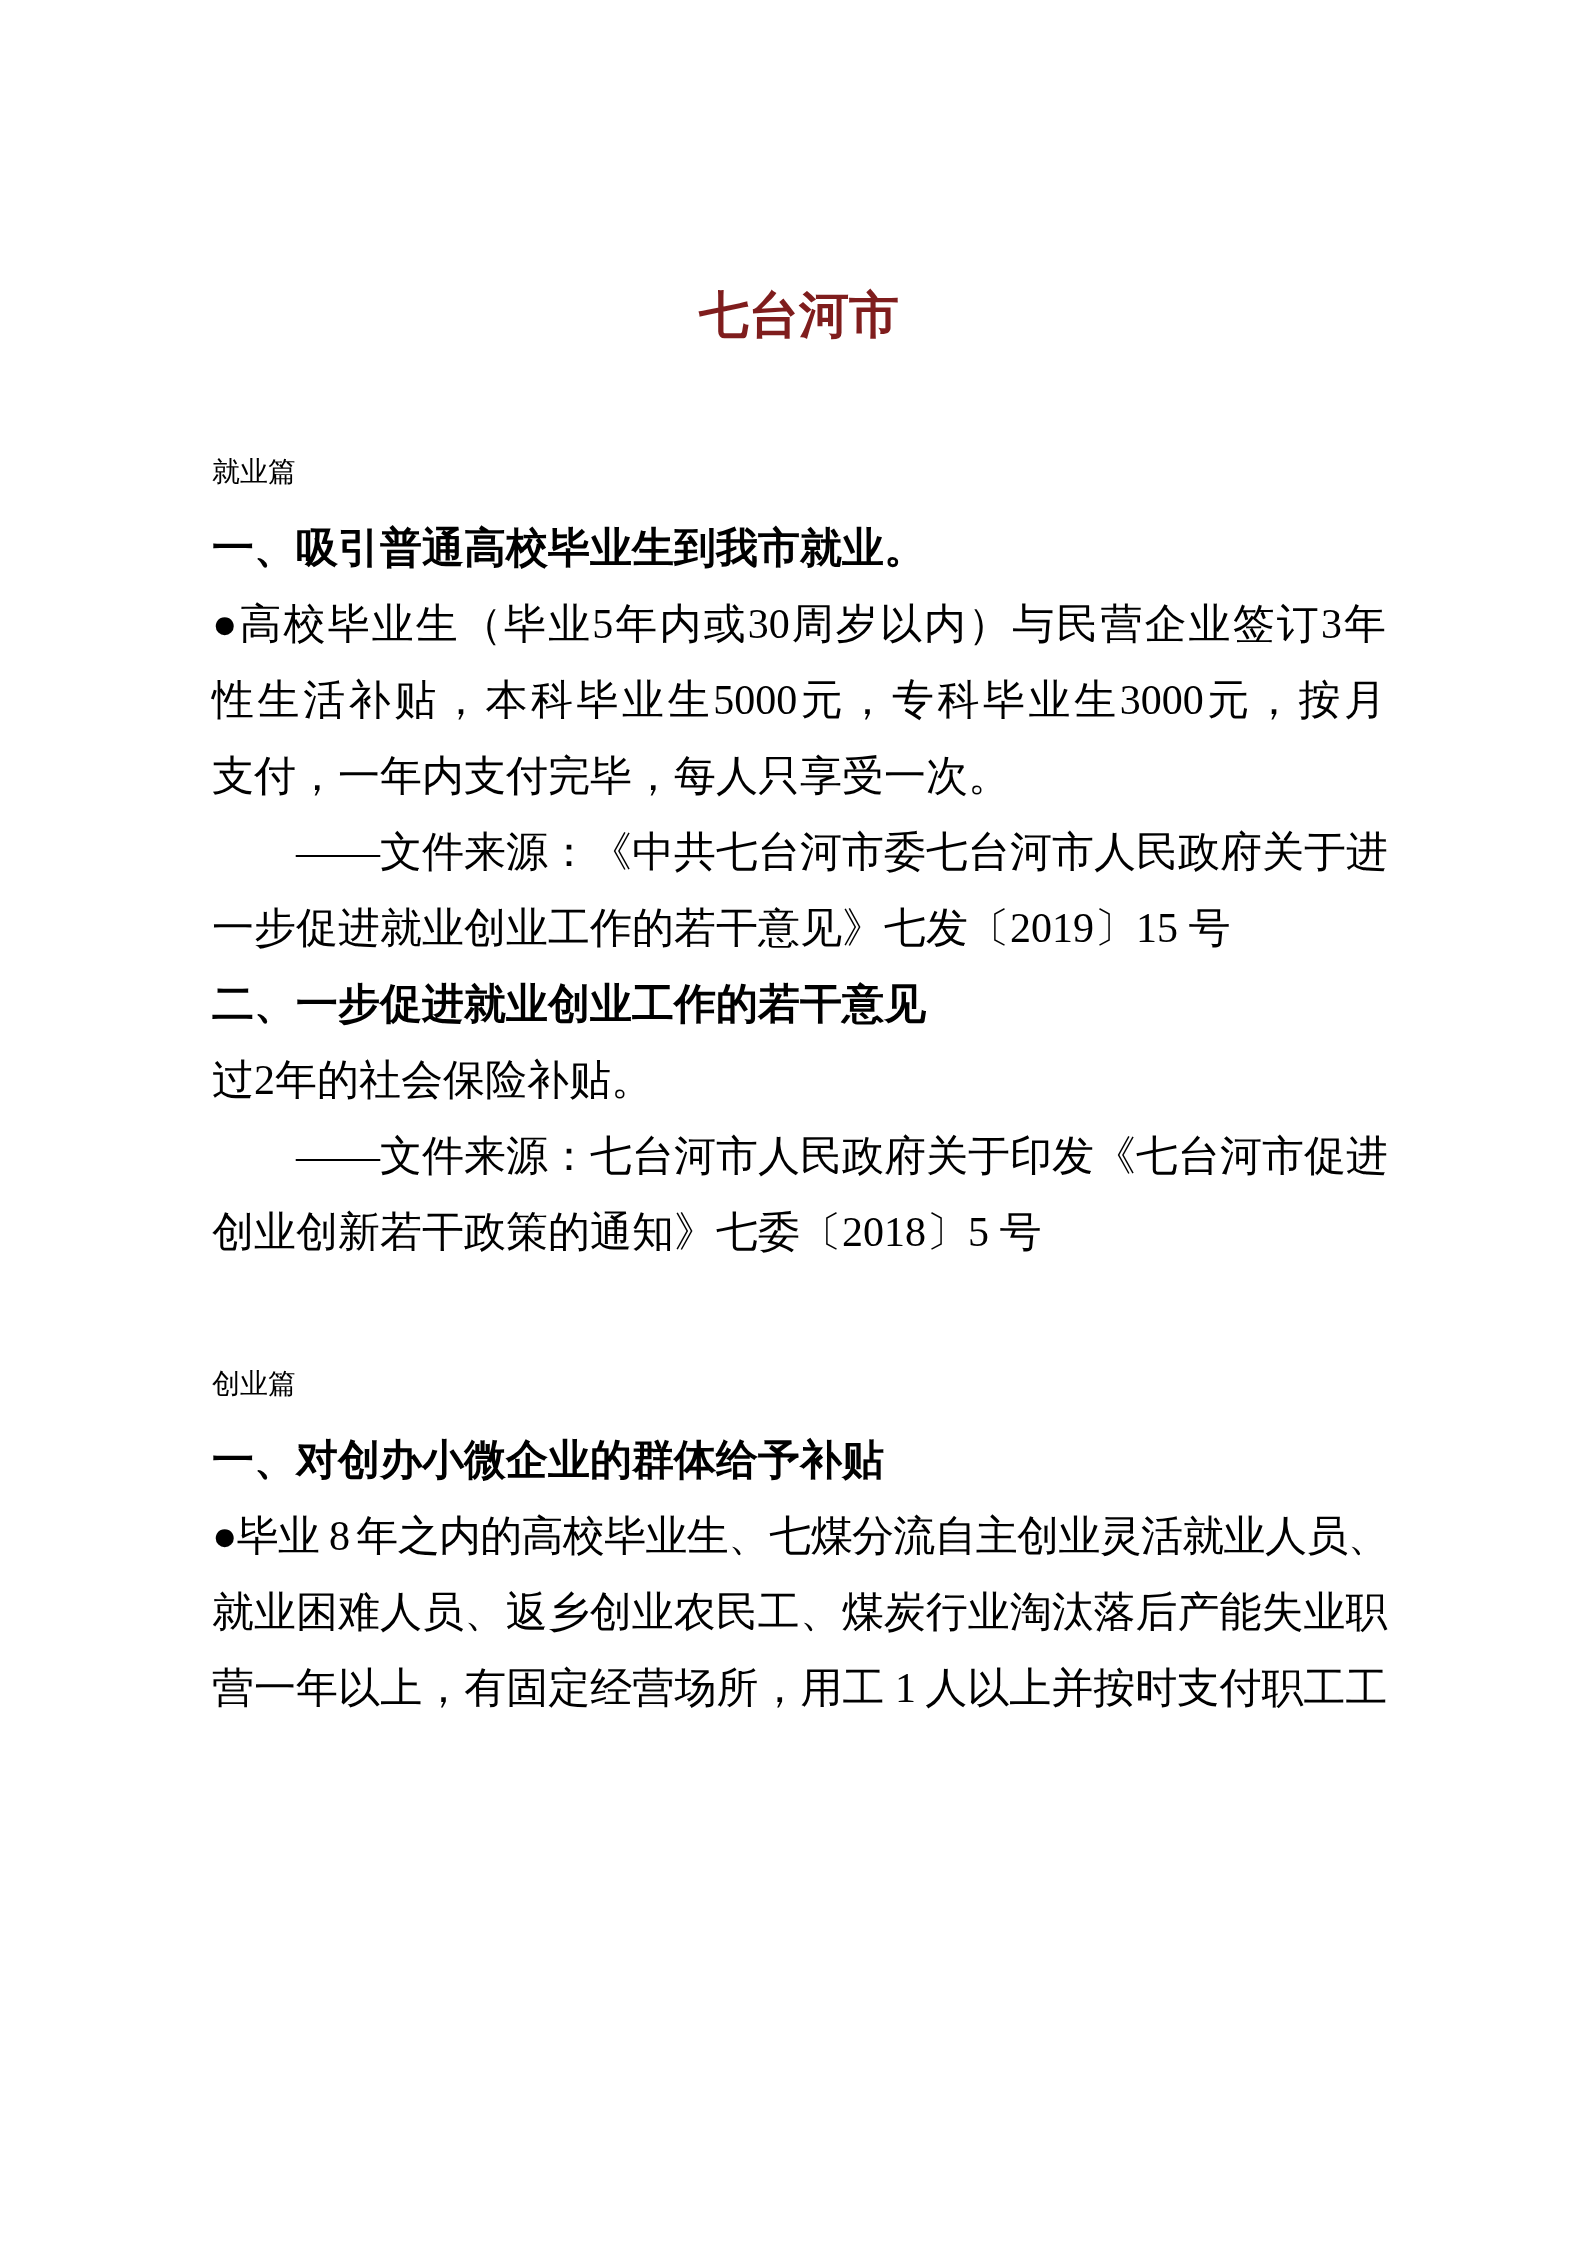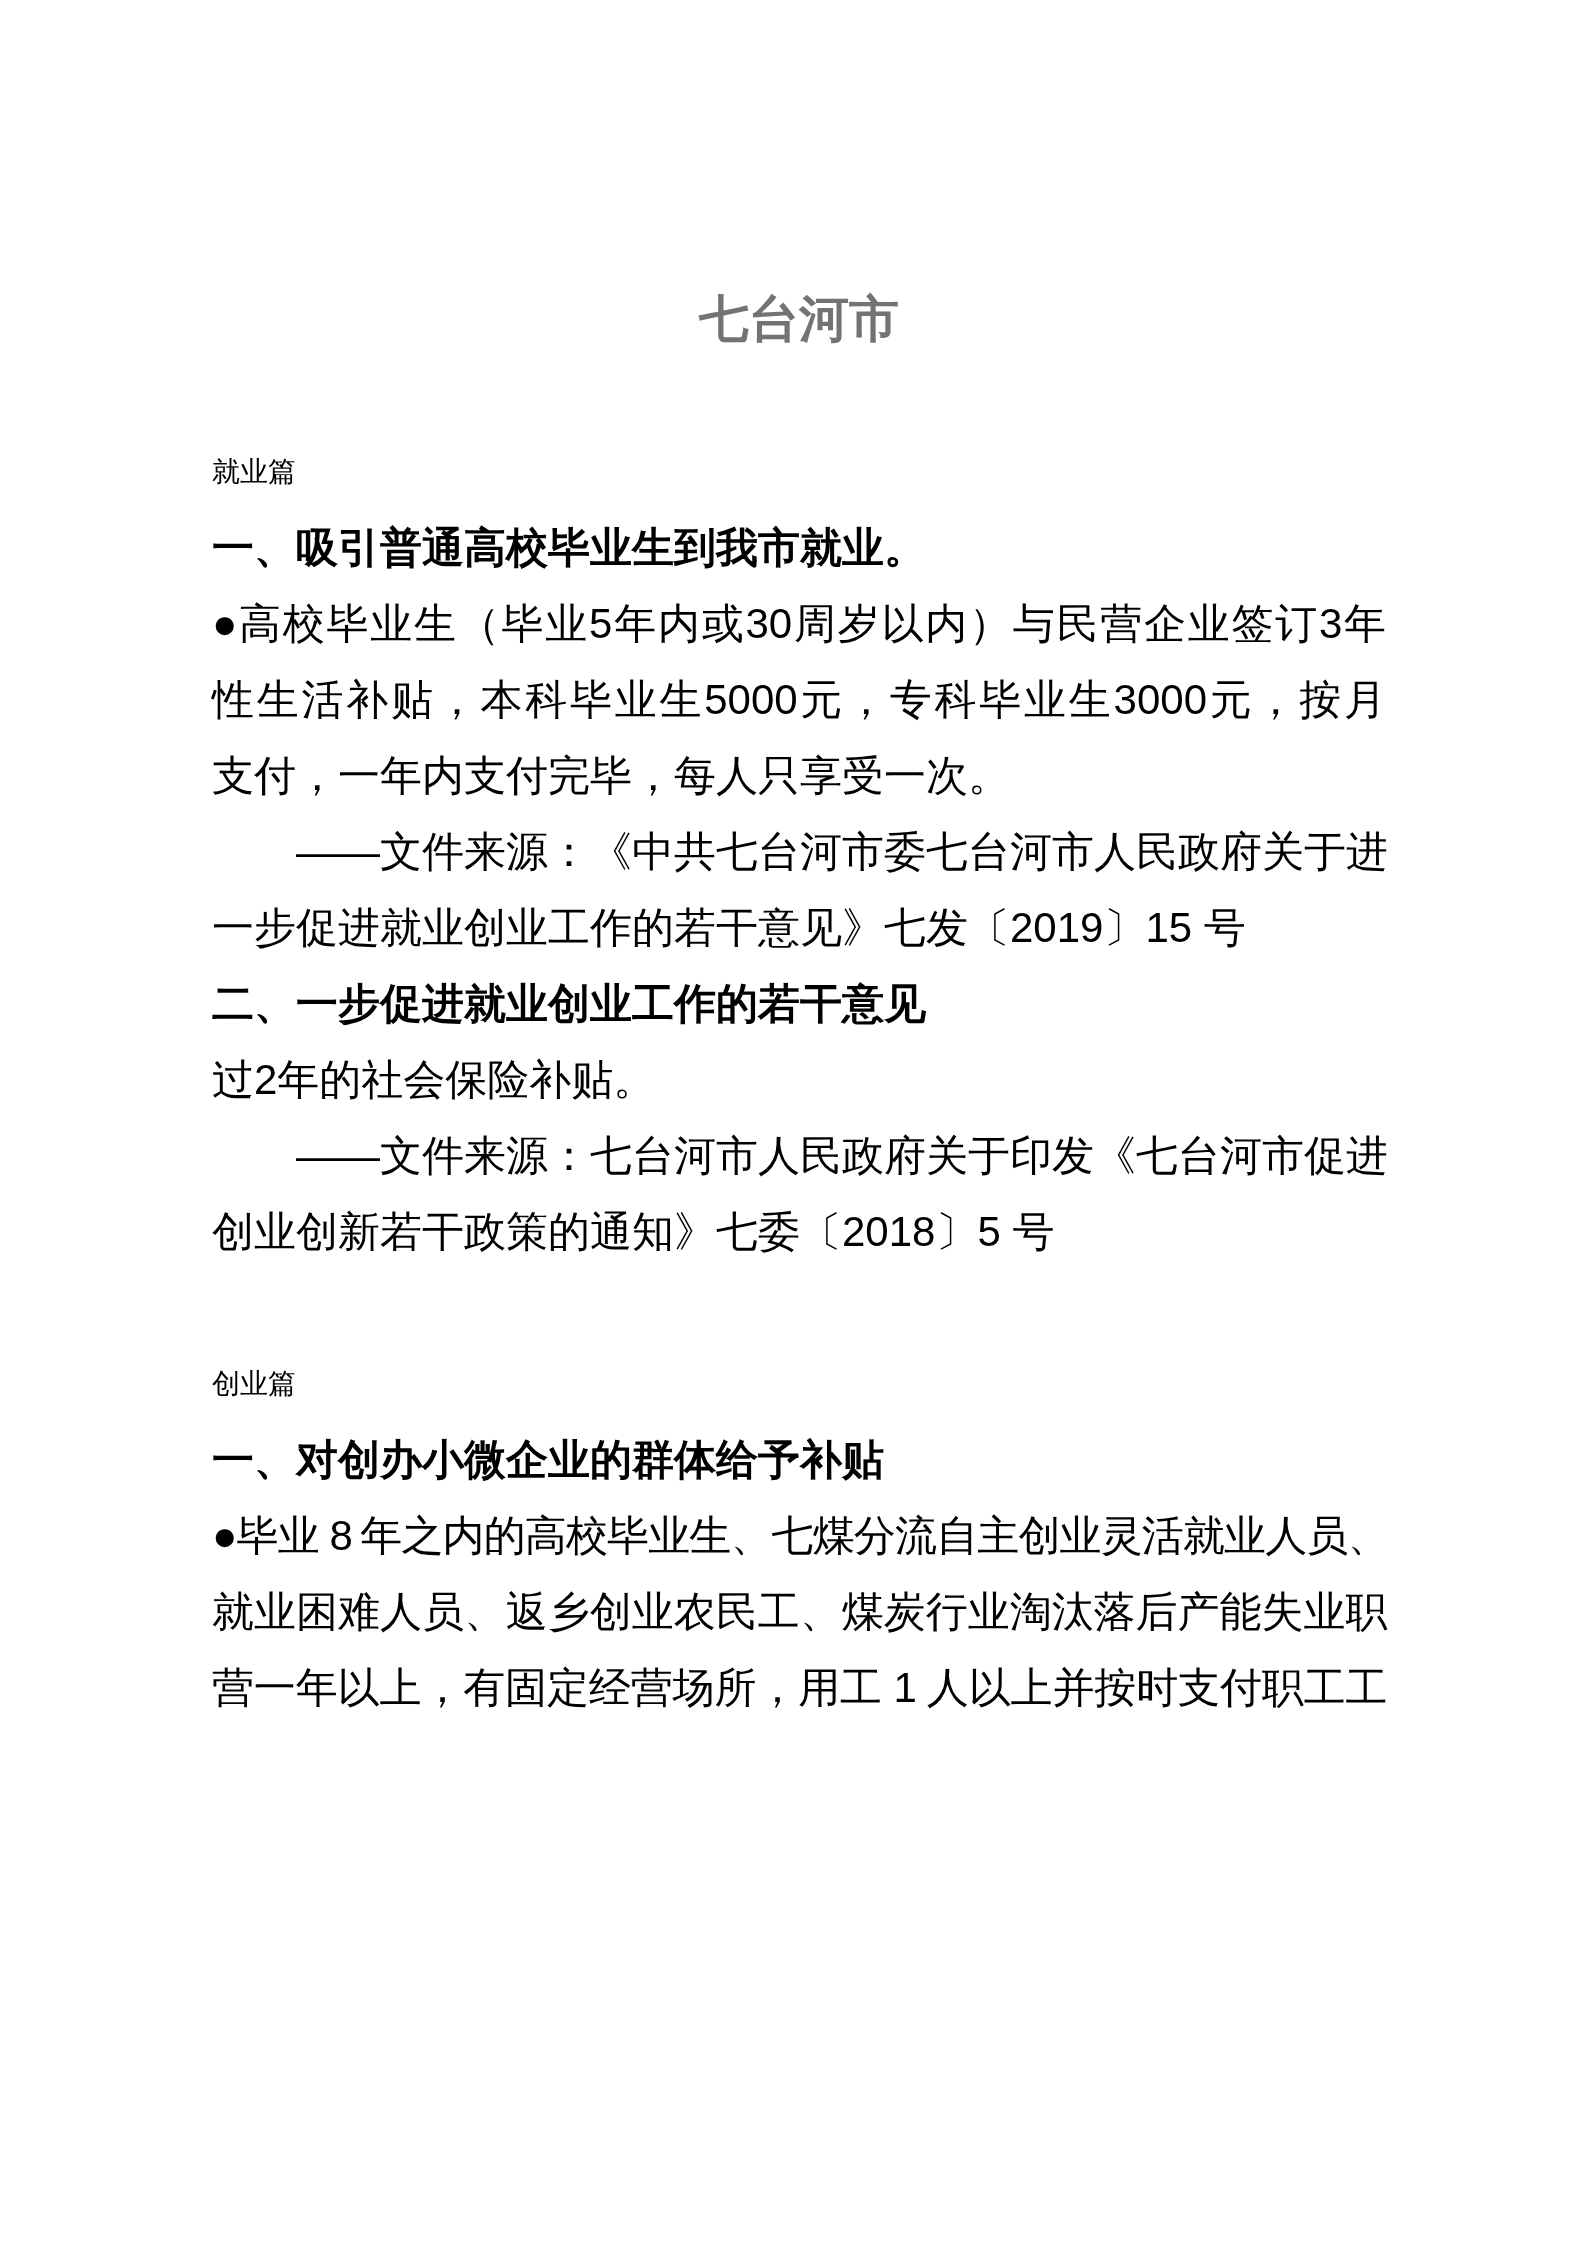--- a/index.html
+++ b/index.html
@@ -12,29 +12,29 @@
     box-sizing: border-box;
     width: 1588px;
     height: 2245px;
     background: #ffffff;
     padding: 287px 202px 0 212px;
     overflow: hidden;
     color: #000000;
   }
   .doc-title {
     margin: 0 0 83px 0;
-    font-family: Liberation Serif, serif;
+    font-family: Liberation Mono, monospace;
     font-size: 50px;
     font-weight: bold;
     line-height: 64px;
     text-align: center;
-    color: #737373;
+    color: #7f1d1d;
   }
   .row {
-    font-family: Liberation Sans, sans-serif;
+    font-family: Liberation Serif, serif;
     font-size: 42px;
     line-height: 76px;
     min-height: 76px;
     white-space: nowrap;
     color: #000000;
   }
   .row.sec {
     font-family: "Liberation Sans", "DejaVu Sans", sans-serif;
     font-weight: normal;
     font-size: 28px;

